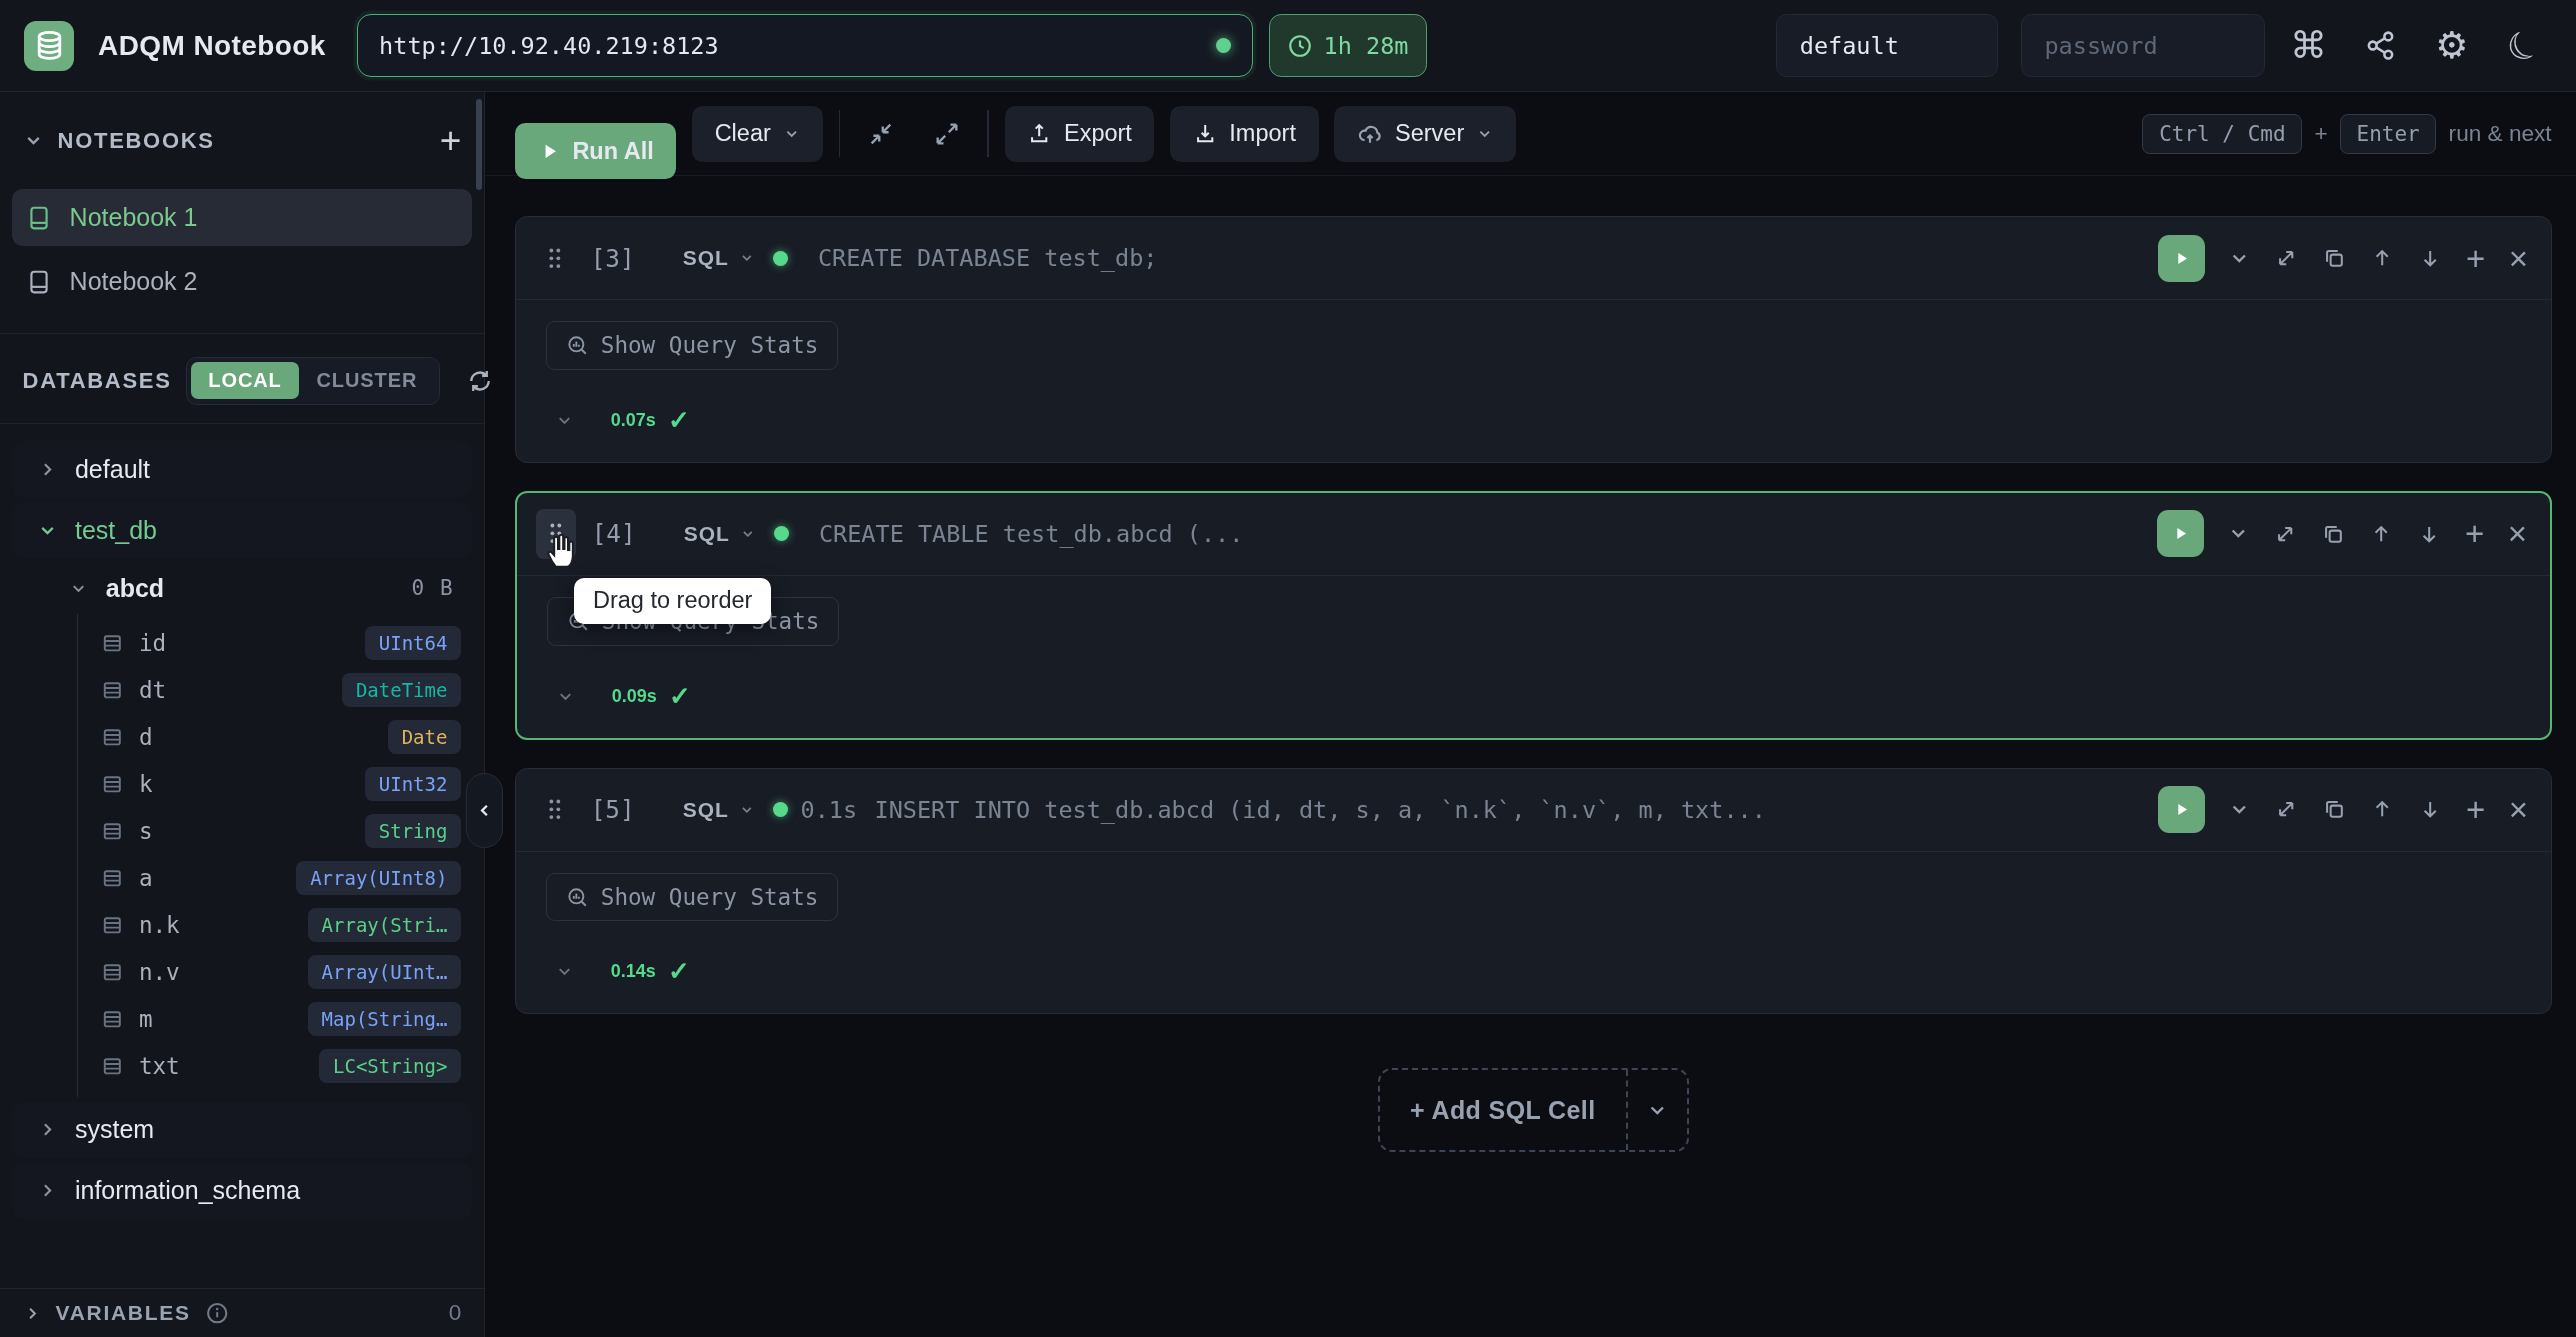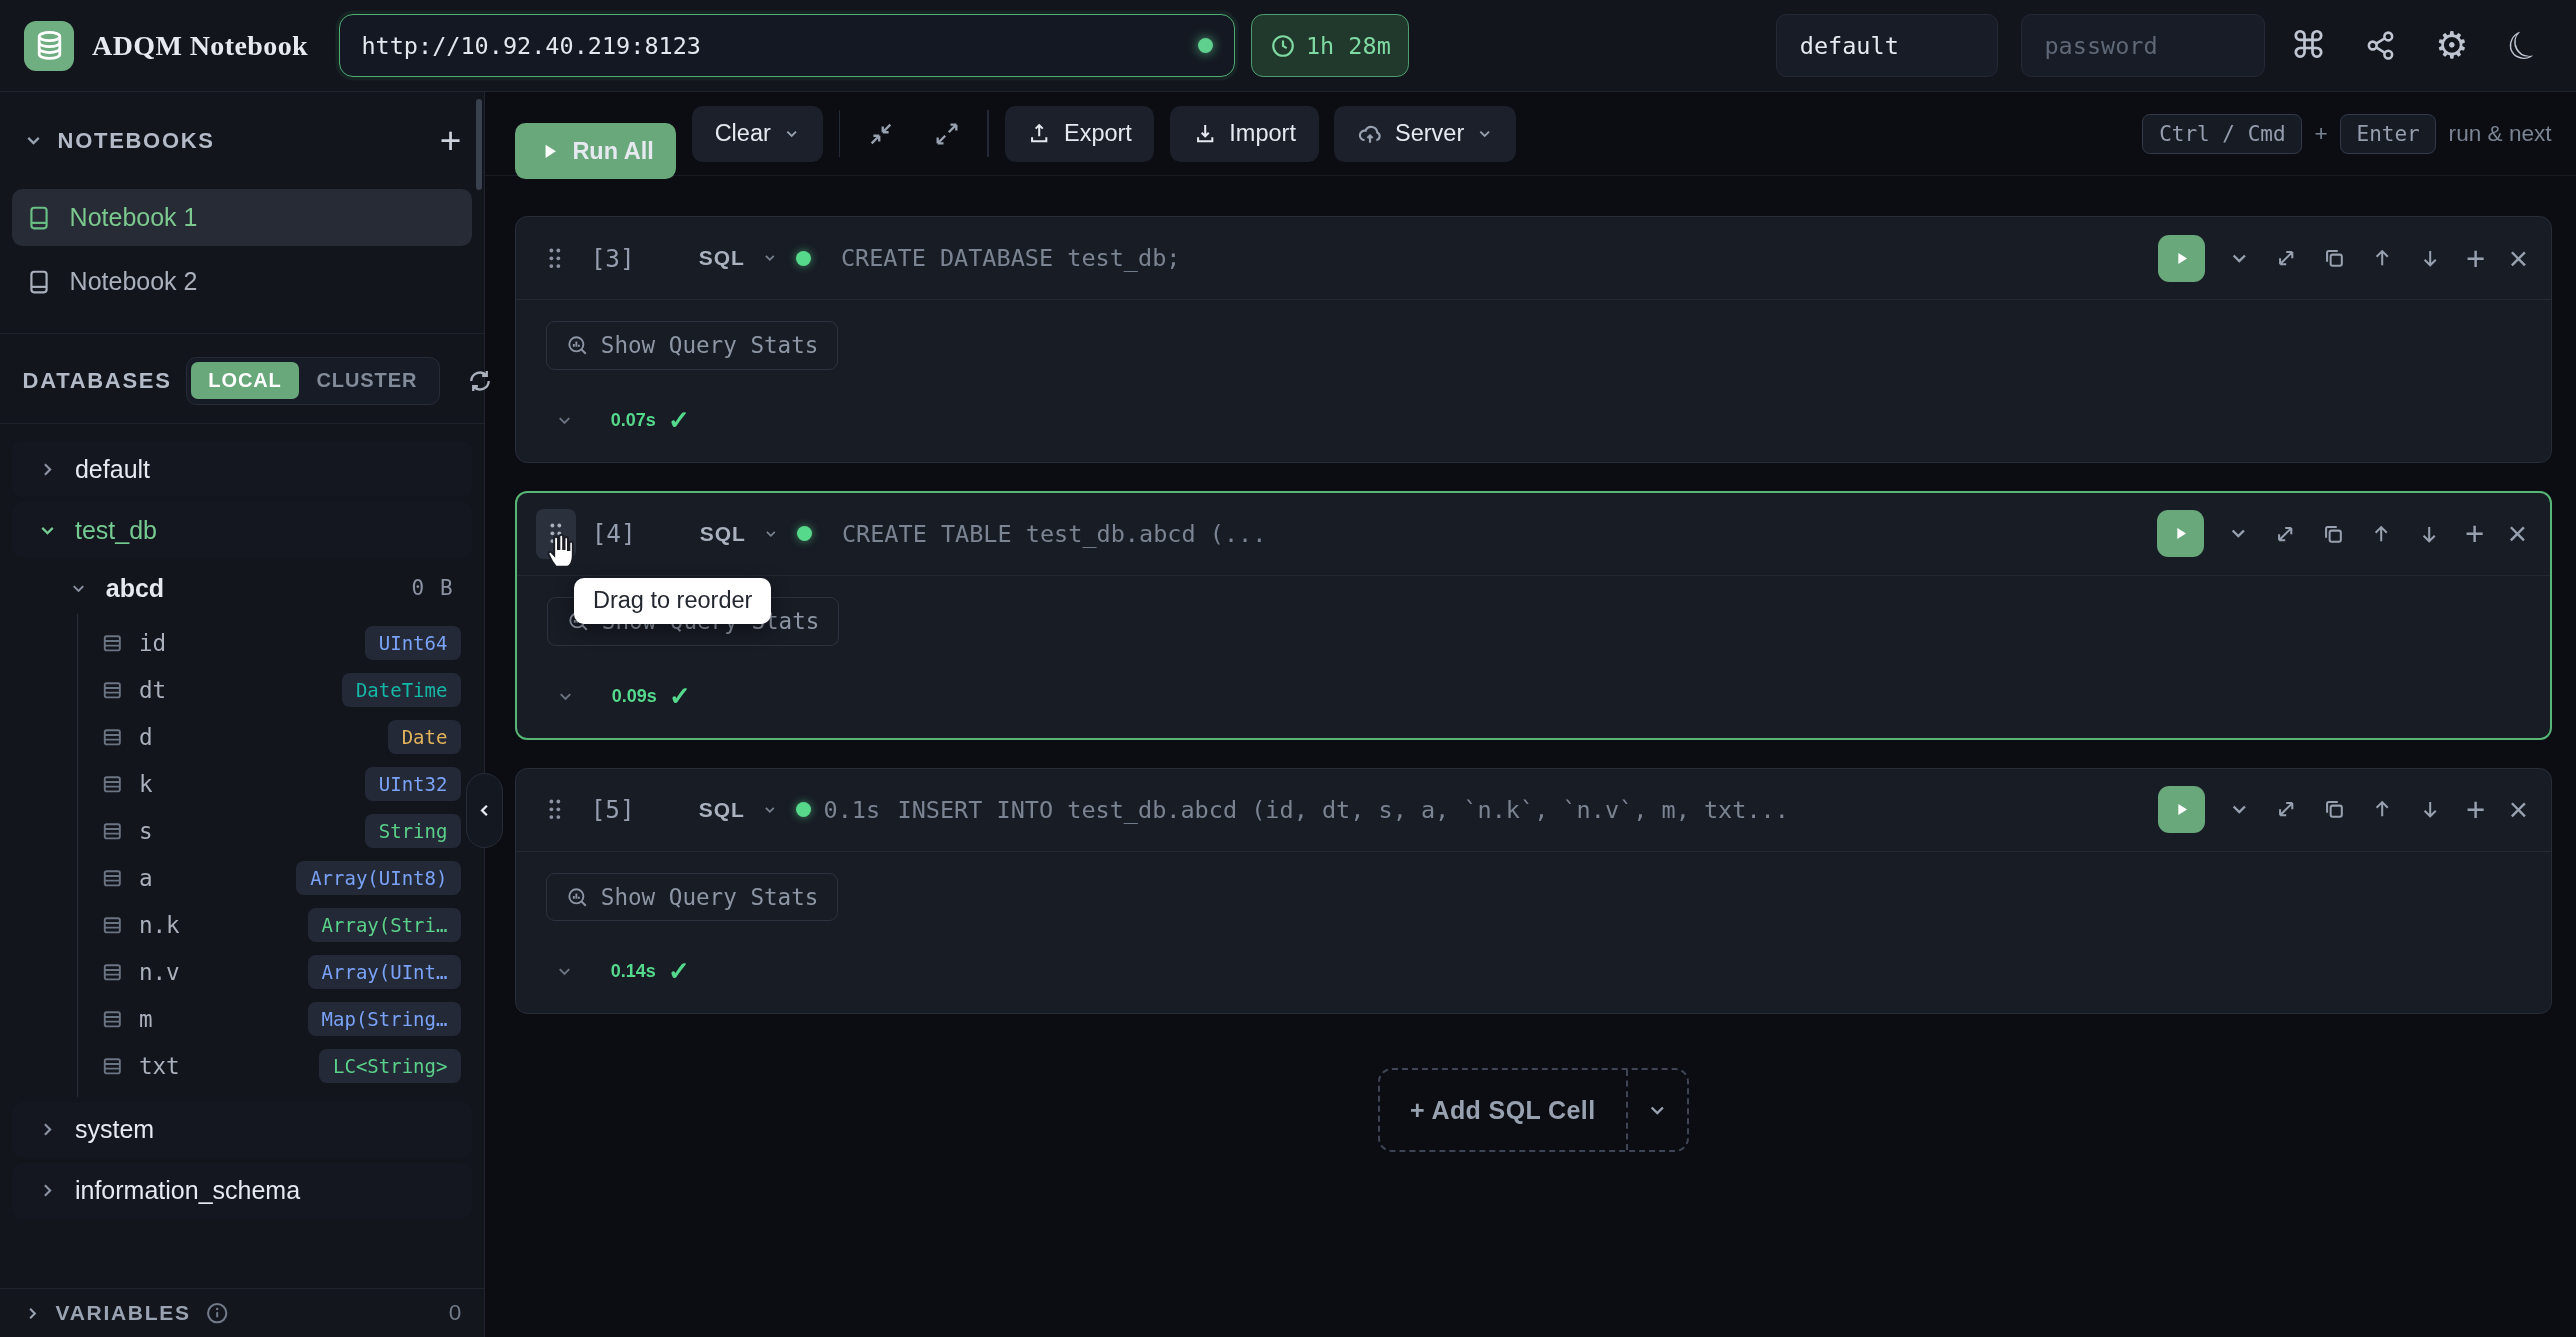--- a/index.html
+++ b/index.html
@@ -6,21 +6,21 @@
   html,body { width:2576px; height:1338px; overflow:hidden; }
   body { background:#0b0d12; font-family:"Liberation Sans", sans-serif; color:#e6e9ef; }
   .mono { font-family:"DejaVu Sans Mono", monospace; }
   svg { display:block; }
 
   
   .topbar { height:92px; background:#12151c; border-bottom:1.7px solid #20242f;
             display:flex; align-items:center; padding:0 24.4px; gap:15.7px; }
   .logo-badge { width:50px; height:50px; border-radius:12.2px; background:#6fae80;
                 display:flex; align-items:center; justify-content:center; }
-  .app-title { font-size:28px; font-weight:bold; letter-spacing:0.4px; margin-left:2px; white-space:nowrap;font-family:Liberation Serif, serif; }
+  .app-title { font-size:28px; font-weight:bold; letter-spacing:0.4px; margin-left:8px; white-space:nowrap; }
   .url-box { width:896px; height:63px; margin-left:15.7px; background:#141822;
              border:1.7px solid #4fae74; border-radius:14px; display:flex; align-items:center;
              padding:0 21px; box-shadow:0 0 0 3.5px rgba(87,217,139,.07); }
   .url-box input { flex:1; background:transparent; border:none; outline:none; color:#e3e7ee;
                    font-family:"DejaVu Sans Mono", monospace; font-size:23.5px; }
   .conn-dot { width:15px; height:15px; border-radius:50%; background:#5fd08d;
               box-shadow:0 0 12.2px rgba(95,208,141,.8); }
   .timer-badge { height:63px; border:1.7px solid #4f9f6e; background:#20392c; border-radius:12.2px;
                  display:flex; align-items:center; gap:10.4px; padding:0 17.4px; color:#7fd9a2;
                  font-family:"DejaVu Sans Mono", monospace; font-size:23.5px; white-space:nowrap; }
@@ -100,21 +100,21 @@
   
   .cells { flex:1; padding:40px 24.4px 0 30px; overflow:hidden; }
   .cell { background:#181c25; border:1.7px solid #272d39; border-radius:12.2px; margin-bottom:28px;
           position:relative; }
   .cell.selected { border:2.6px solid #57b576; }
   .cell-header { height:82px; display:flex; align-items:center; padding:0 22.6px 0 19px; gap:0; }
   .grip { width:40px; height:50px; display:flex; align-items:center; justify-content:center;
           border-radius:7.8px; color:#8b93a3; cursor:grab; }
   .grip.hovered { background:#2a303c; }
   .cell-index { font-family:"DejaVu Sans Mono", monospace; font-size:24.4px; color:#959eae; margin-left:15.7px; }
-  .lang-select { display:flex; align-items:center; gap:17px; margin-left:64px; background:none;
+  .lang-select { display:flex; align-items:center; gap:10px; margin-left:48px; background:none;
                  border:none; cursor:pointer;text-align:right; }
   .lang-label { font-size:21px; font-weight:bold; letter-spacing:0.9px; color:#aab2c0; }
   .run-dot { width:15px; height:15px; border-radius:50%; background:#57d98b; margin-left:19px;
              box-shadow:0 0 8.7px rgba(87,217,139,.6); }
   .duration-hint { font-family:"DejaVu Sans Mono", monospace; font-size:23.5px; color:#7a8492; margin-left:12.2px; }
   .cell-code { font-family:"DejaVu Sans Mono", monospace; font-size:23.5px; color:#7a8492;
                margin-left:17.4px; white-space:nowrap; overflow:hidden; text-overflow:ellipsis; flex:1; }
   .cell-actions { display:flex; align-items:center; gap:23.5px; margin-left:17.4px; }
   .cell-run-btn { width:47px; height:47px; border-radius:11.3px; background:#68a87a; border:none;
                   display:flex; align-items:center; justify-content:center; cursor:pointer; }

